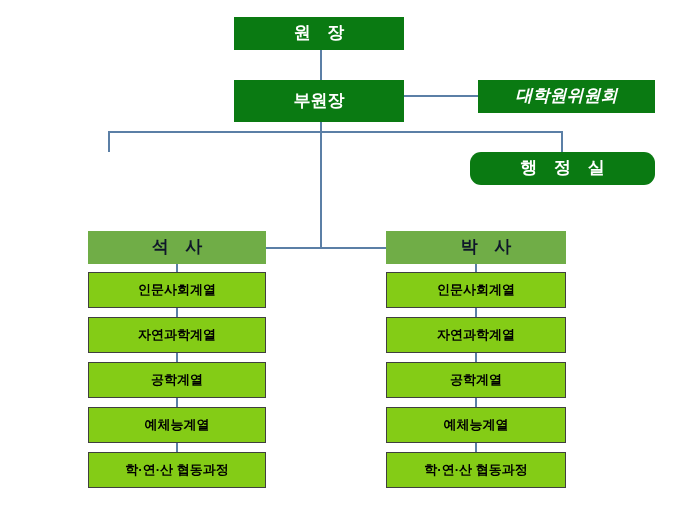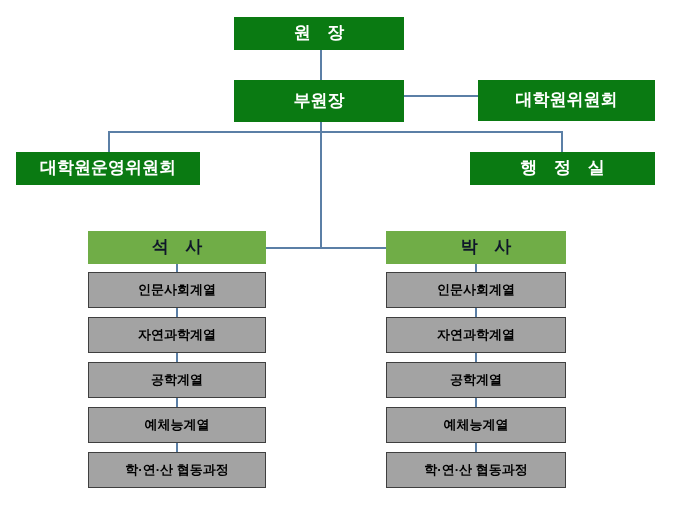--- a/index.html
+++ b/index.html
@@ -50,21 +50,21 @@
   .node.light {
     background: #70ad47;
     color: #0f172a;
     font-weight: bold;
     font-size: 17px;
     letter-spacing: 6px;
     text-indent: 6px;
   }
 
   .node.plain {
-    background: #a3a3a3;
+    background: #84cc16;
     border: 1.5px solid #3f3f3f;
     color: #000000;
     font-weight: bold;
     font-size: 13px;
   }
 </style>
 </head>
 <body>
 
 <div id="chart-root">
@@ -82,25 +82,24 @@
   <div class="conn v" style="left:561px; top:131px; height:21px;"></div>
 
   <div class="conn v" style="left:320px; top:131px; height:117px;"></div>
 
   <div class="conn h" style="left:266px; top:247px; width:120px;"></div>
 
   <div class="node dark wide-space" style="left:234px; top:17px; width:170px; height:33px;">원  장</div>
 
   <div class="node dark mid-space" style="left:234px; top:80px; width:170px; height:42px;">부원장</div>
 
-  <div class="node dark mid-space" style="left:478px; top:80px; width:177px; height:41px;">대학원위원회</div>
+  <div class="node dark mid-space" style="left:478px; top:80px; width:177px; height:33px;font-style:italic;">대학원위원회</div>
 
-  <div class="node dark mid-space" style="left:16px; top:152px; width:184px; height:33px;">대학원운영위원회</div>
 
-  <div class="node dark wide-space" style="left:470px; top:152px; width:185px; height:33px;">행 정 실</div>
+  <div class="node dark wide-space" style="left:470px; top:152px; width:185px; height:33px;border-radius:11px;">행 정 실</div>
 
   <div class="node light" style="left:88px; top:231px; width:178px; height:33px;">석  사</div>
 
   <div class="node light" style="left:386px; top:231px; width:180px; height:33px;padding-left:20px;">박  사</div>
 
   <div id="masters-column"></div>
 
   <div id="doctorate-column"></div>
 
 <div class="conn v" style="left: 176px; top: 264px; height: 8px;"></div>

